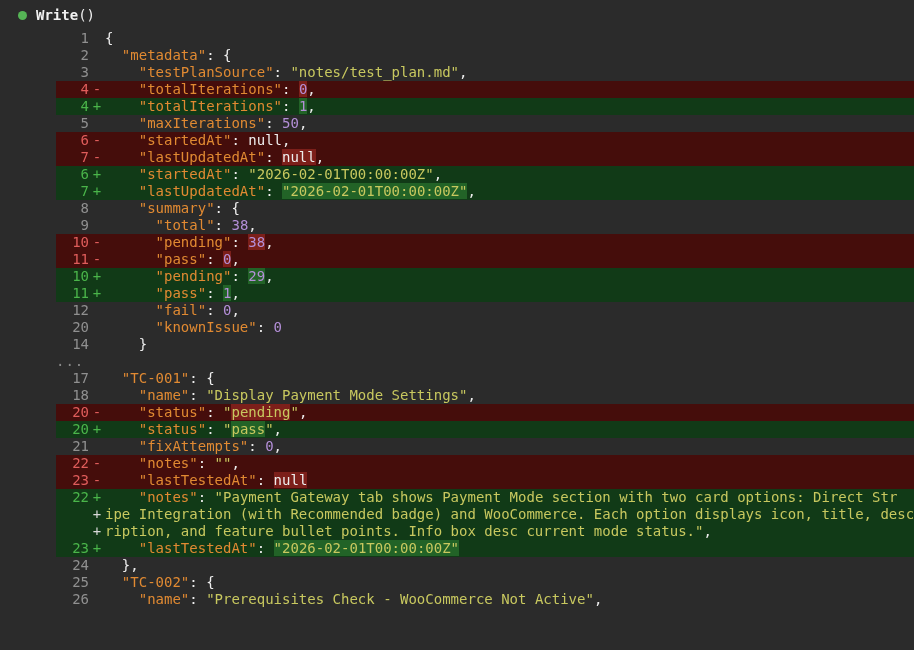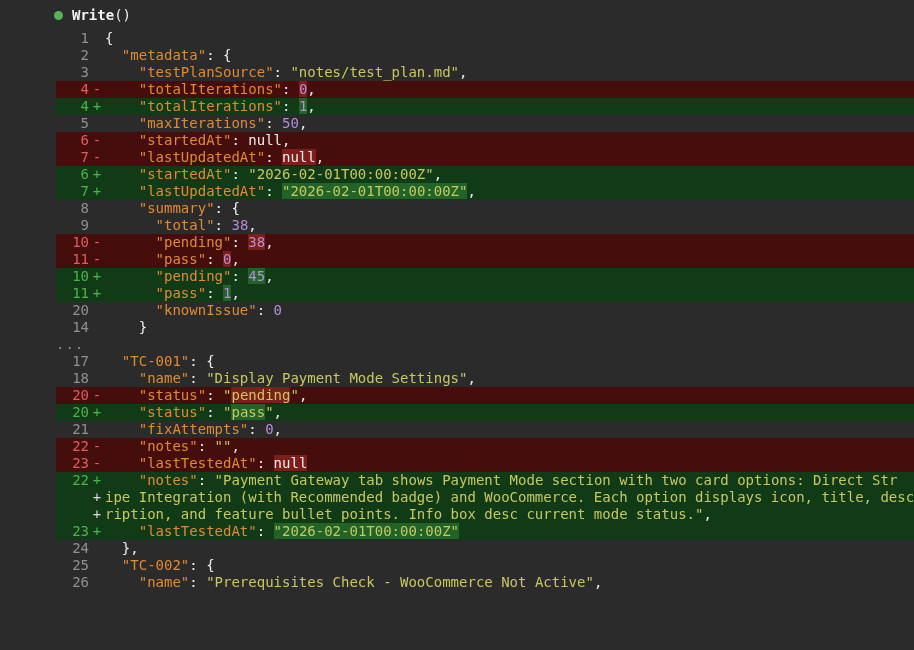--- a/index.html
+++ b/index.html
@@ -4,21 +4,21 @@
 <style>
   html,body{margin:0;padding:0;}
   body{
     width:914px;height:650px;overflow:hidden;
     background:#2b2b2b;
     font-family:"DejaVu Sans Mono", monospace;
     font-size:14px;line-height:17px;color:#eeeeee;
     -webkit-font-smoothing:antialiased;
   }
   
-  .header{padding:6px 0 2px 0;margin-left:36px;}
+  .header{padding:6px 0 2px 0;}
   .hline1{height:18px;line-height:18px;padding-left:18px;display:flex;align-items:center;}
   .bullet{width:9px;height:9px;border-radius:50%;background:#55b455;display:inline-block;margin-right:9px;flex:none;}
   .tool{font-weight:bold;color:#f2f2f2;}
   .file{color:#eeeeee;border-bottom:1px dashed #8f8f8f;padding-bottom:1px;}
   .hline2{height:19px;line-height:19px;padding-left:38px;display:flex;align-items:center;color:#e3e3e3;}
   .elbow{width:8px;height:11px;border-left:1.6px solid #a9a9a9;border-bottom:1.6px solid #a9a9a9;display:inline-block;margin:-6px 10px 0 0;flex:none;}
   .res-b{font-weight:bold;color:#ffffff;}
   
   .diff{margin-top:4px;}
   .row{display:flex;height:17px;line-height:17px;padding-left:56px;white-space:pre;}
@@ -64,22 +64,23 @@
     <div class="row add"><span class="band"><span class="lnum">4</span><span class="marker">+</span><span class="code"><span class="c-punc">    </span><span class="c-key">"totalIterations"</span><span class="c-punc">: </span><span class="c-num hl">1</span><span class="c-punc">,</span></span></span></div>
     <div class="row ctx"><span class="band"><span class="lnum">5</span><span class="marker"> </span><span class="code"><span class="c-punc">    </span><span class="c-key">"maxIterations"</span><span class="c-punc">: </span><span class="c-num">50</span><span class="c-punc">,</span></span></span></div>
     <div class="row del"><span class="band"><span class="lnum">6</span><span class="marker">-</span><span class="code"><span class="c-punc">    </span><span class="c-key">"startedAt"</span><span class="c-punc">: </span><span class="c-null">null</span><span class="c-punc">,</span></span></span></div>
     <div class="row del"><span class="band"><span class="lnum">7</span><span class="marker">-</span><span class="code"><span class="c-punc">    </span><span class="c-key">"lastUpdatedAt"</span><span class="c-punc">: </span><span class="c-null hl">null</span><span class="c-punc">,</span></span></span></div>
     <div class="row add"><span class="band"><span class="lnum">6</span><span class="marker">+</span><span class="code"><span class="c-punc">    </span><span class="c-key">"startedAt"</span><span class="c-punc">: </span><span class="c-str">"2026-02-01T00:00:00Z"</span><span class="c-punc">,</span></span></span></div>
     <div class="row add"><span class="band"><span class="lnum">7</span><span class="marker">+</span><span class="code"><span class="c-punc">    </span><span class="c-key">"lastUpdatedAt"</span><span class="c-punc">: </span><span class="c-str hl">"2026-02-01T00:00:00Z"</span><span class="c-punc">,</span></span></span></div>
     <div class="row ctx"><span class="band"><span class="lnum">8</span><span class="marker"> </span><span class="code"><span class="c-punc">    </span><span class="c-key">"summary"</span><span class="c-punc">: {</span></span></span></div>
     <div class="row ctx"><span class="band"><span class="lnum">9</span><span class="marker"> </span><span class="code"><span class="c-punc">      </span><span class="c-key">"total"</span><span class="c-punc">: </span><span class="c-num">38</span><span class="c-punc">,</span></span></span></div>
     <div class="row del"><span class="band"><span class="lnum">10</span><span class="marker">-</span><span class="code"><span class="c-punc">      </span><span class="c-key">"pending"</span><span class="c-punc">: </span><span class="c-num hl">38</span><span class="c-punc">,</span></span></span></div>
     <div class="row del"><span class="band"><span class="lnum">11</span><span class="marker">-</span><span class="code"><span class="c-punc">      </span><span class="c-key">"pass"</span><span class="c-punc">: </span><span class="c-num hl">0</span><span class="c-punc">,</span></span></span></div>
-    <div class="row add"><span class="band"><span class="lnum">10</span><span class="marker">+</span><span class="code"><span class="c-punc">      </span><span class="c-key">"pending"</span><span class="c-punc">: </span><span class="c-num hl">45</span><span class="c-punc">,</span></span></span></div>
+    <div class="row add"><span class="band"><span class="lnum">10</span><span class="marker">+</span><span class="code"><span class="c-punc">      </span><span class="c-key">"pending"</span><span class="c-punc">: </span><span class="c-num hl">29</span><span class="c-punc">,</span></span></span></div>
     <div class="row add"><span class="band"><span class="lnum">11</span><span class="marker">+</span><span class="code"><span class="c-punc">      </span><span class="c-key">"pass"</span><span class="c-punc">: </span><span class="c-num hl">1</span><span class="c-punc">,</span></span></span></div>
+    <div class="row ctx"><span class="band"><span class="lnum">12</span><span class="marker"> </span><span class="code"><span class="c-punc">      </span><span class="c-key">"fail"</span><span class="c-punc">: </span><span class="c-num">0</span><span class="c-punc">,</span></span></span></div>
     <div class="row ctx"><span class="band"><span class="lnum">20</span><span class="marker"> </span><span class="code"><span class="c-punc">      </span><span class="c-key">"knownIssue"</span><span class="c-punc">: </span><span class="c-num">0</span></span></span></div>
     <div class="row ctx"><span class="band"><span class="lnum">14</span><span class="marker"> </span><span class="code"><span class="c-punc">    }</span></span></span></div>
     <div class="row ellipsis"><span class="band"><span class="lnum">...</span><span class="marker"> </span><span class="code"></span></span></div>
     <div class="row ctx"><span class="band"><span class="lnum">17</span><span class="marker"> </span><span class="code"><span class="c-punc">  </span><span class="c-key">"TC-001"</span><span class="c-punc">: {</span></span></span></div>
     <div class="row ctx"><span class="band"><span class="lnum">18</span><span class="marker"> </span><span class="code"><span class="c-punc">    </span><span class="c-key">"name"</span><span class="c-punc">: </span><span class="c-str">"Display Payment Mode Settings"</span><span class="c-punc">,</span></span></span></div>
     <div class="row del"><span class="band"><span class="lnum">20</span><span class="marker">-</span><span class="code"><span class="c-punc">    </span><span class="c-key">"status"</span><span class="c-punc">: </span><span class="c-str">"</span><span class="c-str hl">pending</span><span class="c-str">"</span><span class="c-punc">,</span></span></span></div>
     <div class="row add"><span class="band"><span class="lnum">20</span><span class="marker">+</span><span class="code"><span class="c-punc">    </span><span class="c-key">"status"</span><span class="c-punc">: </span><span class="c-str">"</span><span class="c-str hl">pass</span><span class="c-str">"</span><span class="c-punc">,</span></span></span></div>
     <div class="row ctx"><span class="band"><span class="lnum">21</span><span class="marker"> </span><span class="code"><span class="c-punc">    </span><span class="c-key">"fixAttempts"</span><span class="c-punc">: </span><span class="c-num">0</span><span class="c-punc">,</span></span></span></div>
     <div class="row del"><span class="band"><span class="lnum">22</span><span class="marker">-</span><span class="code"><span class="c-punc">    </span><span class="c-key">"notes"</span><span class="c-punc">: </span><span class="c-str">""</span><span class="c-punc">,</span></span></span></div>
     <div class="row del"><span class="band"><span class="lnum">23</span><span class="marker">-</span><span class="code"><span class="c-punc">    </span><span class="c-key">"lastTestedAt"</span><span class="c-punc">: </span><span class="c-null hl">null</span></span></span></div>

